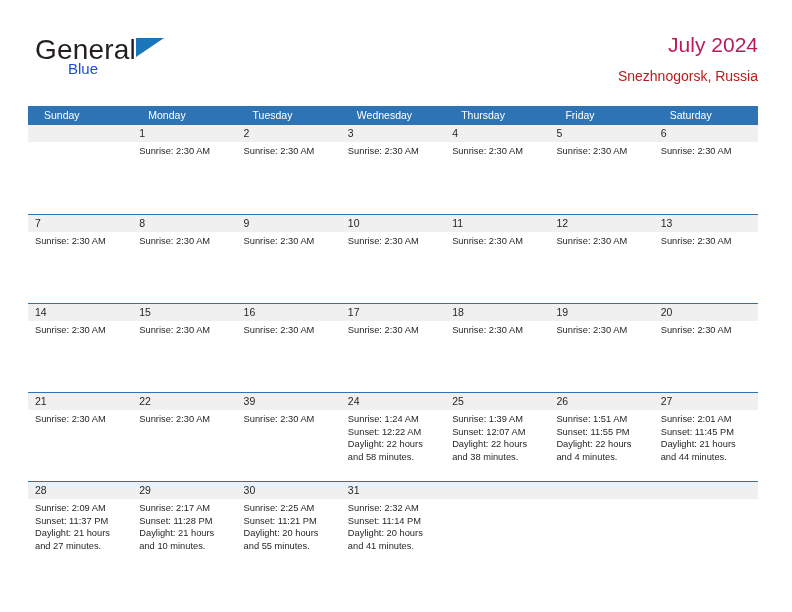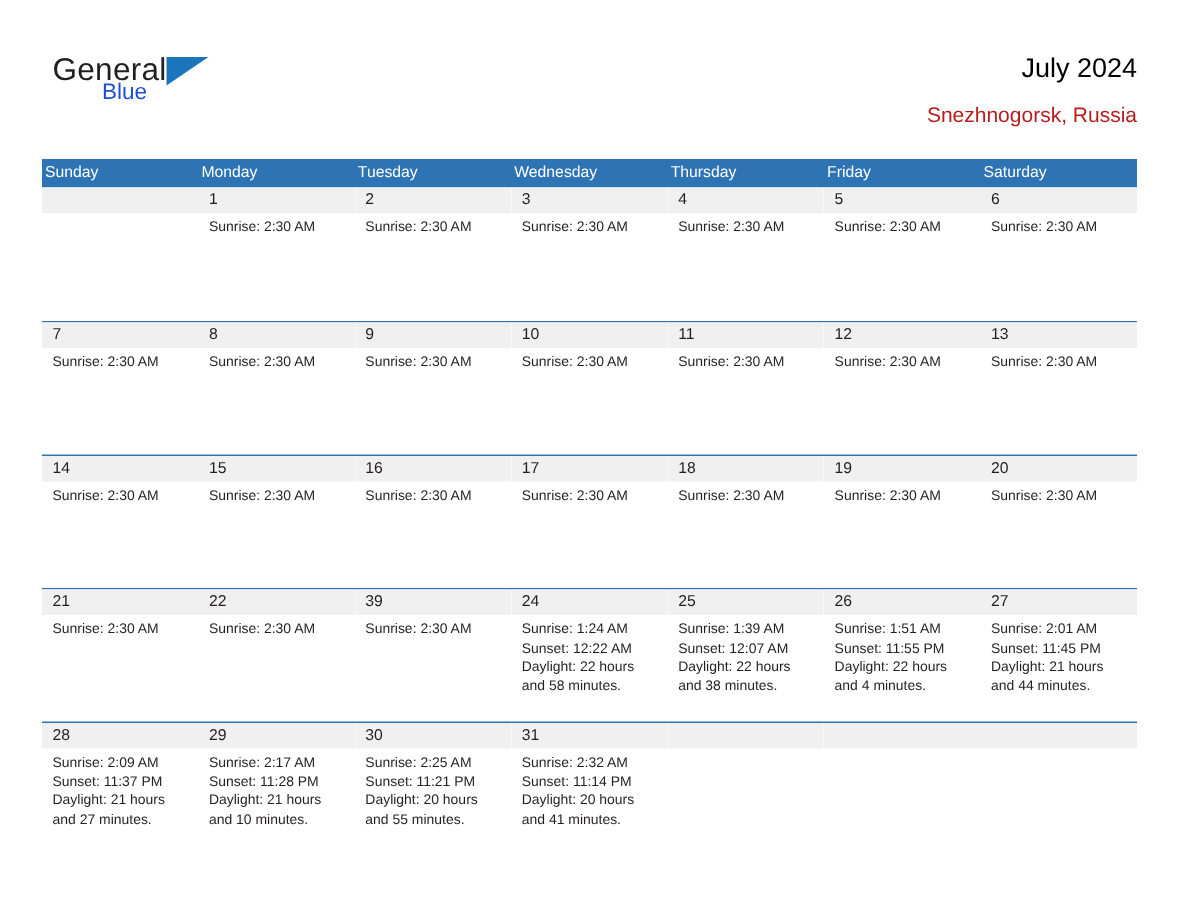--- a/index.html
+++ b/index.html
@@ -34,21 +34,21 @@
     left: 7px;
     top: 8px;
     width: 180px;
     height: 52px;
     line-height: 1;
     user-select: none;
   }
   .logo-row1 {
     position: relative;
     display: block;
-    font-size: 21px;
+    font-size: 28px;
     letter-spacing: .2px;
     color: #231f20;
     font-family: "Liberation Sans", sans-serif;
   }
   .logo-tri {
     display: inline-block;
     vertical-align: top;
     width: 0;
     height: 0;
     margin-left: 0px;
@@ -65,22 +65,22 @@
     margin-left: 33px;
     font-family: Liberation Sans, sans-serif;
   }
   .title-block {
     position: absolute;
     right: 0;
     top: 0;
     text-align: right;
   }
   .cal-title {
-    font-size: 18px;
-    color: #000000;
+    font-size: 21px;
+    color: #be185d;
     font-weight: normal;
     line-height: 34px;
     white-space: nowrap;
   }
   .cal-subtitle {
     font-size: 14px;
     color: #b91c1c;
     line-height: 20px;
     margin-top: 4px;
     white-space: nowrap;
@@ -96,21 +96,21 @@
   .dow-header {
     display: flex;
     background: #2e74b5;
     height: 19px;
   }
   .dow-cell {
     flex: 1 1 0;
     color: #ffffff;
     font-size: 10.5px;
     line-height: 19px;
-    padding-left: 2px;
+    padding-left: 16px;
     box-sizing: border-box;
     white-space: nowrap;
     overflow: hidden;
   }
   .week-row {
     display: flex;
     border-top: 1.5px solid #2e74b5;
     height: 89px;
     box-sizing: border-box;
     position: relative;

